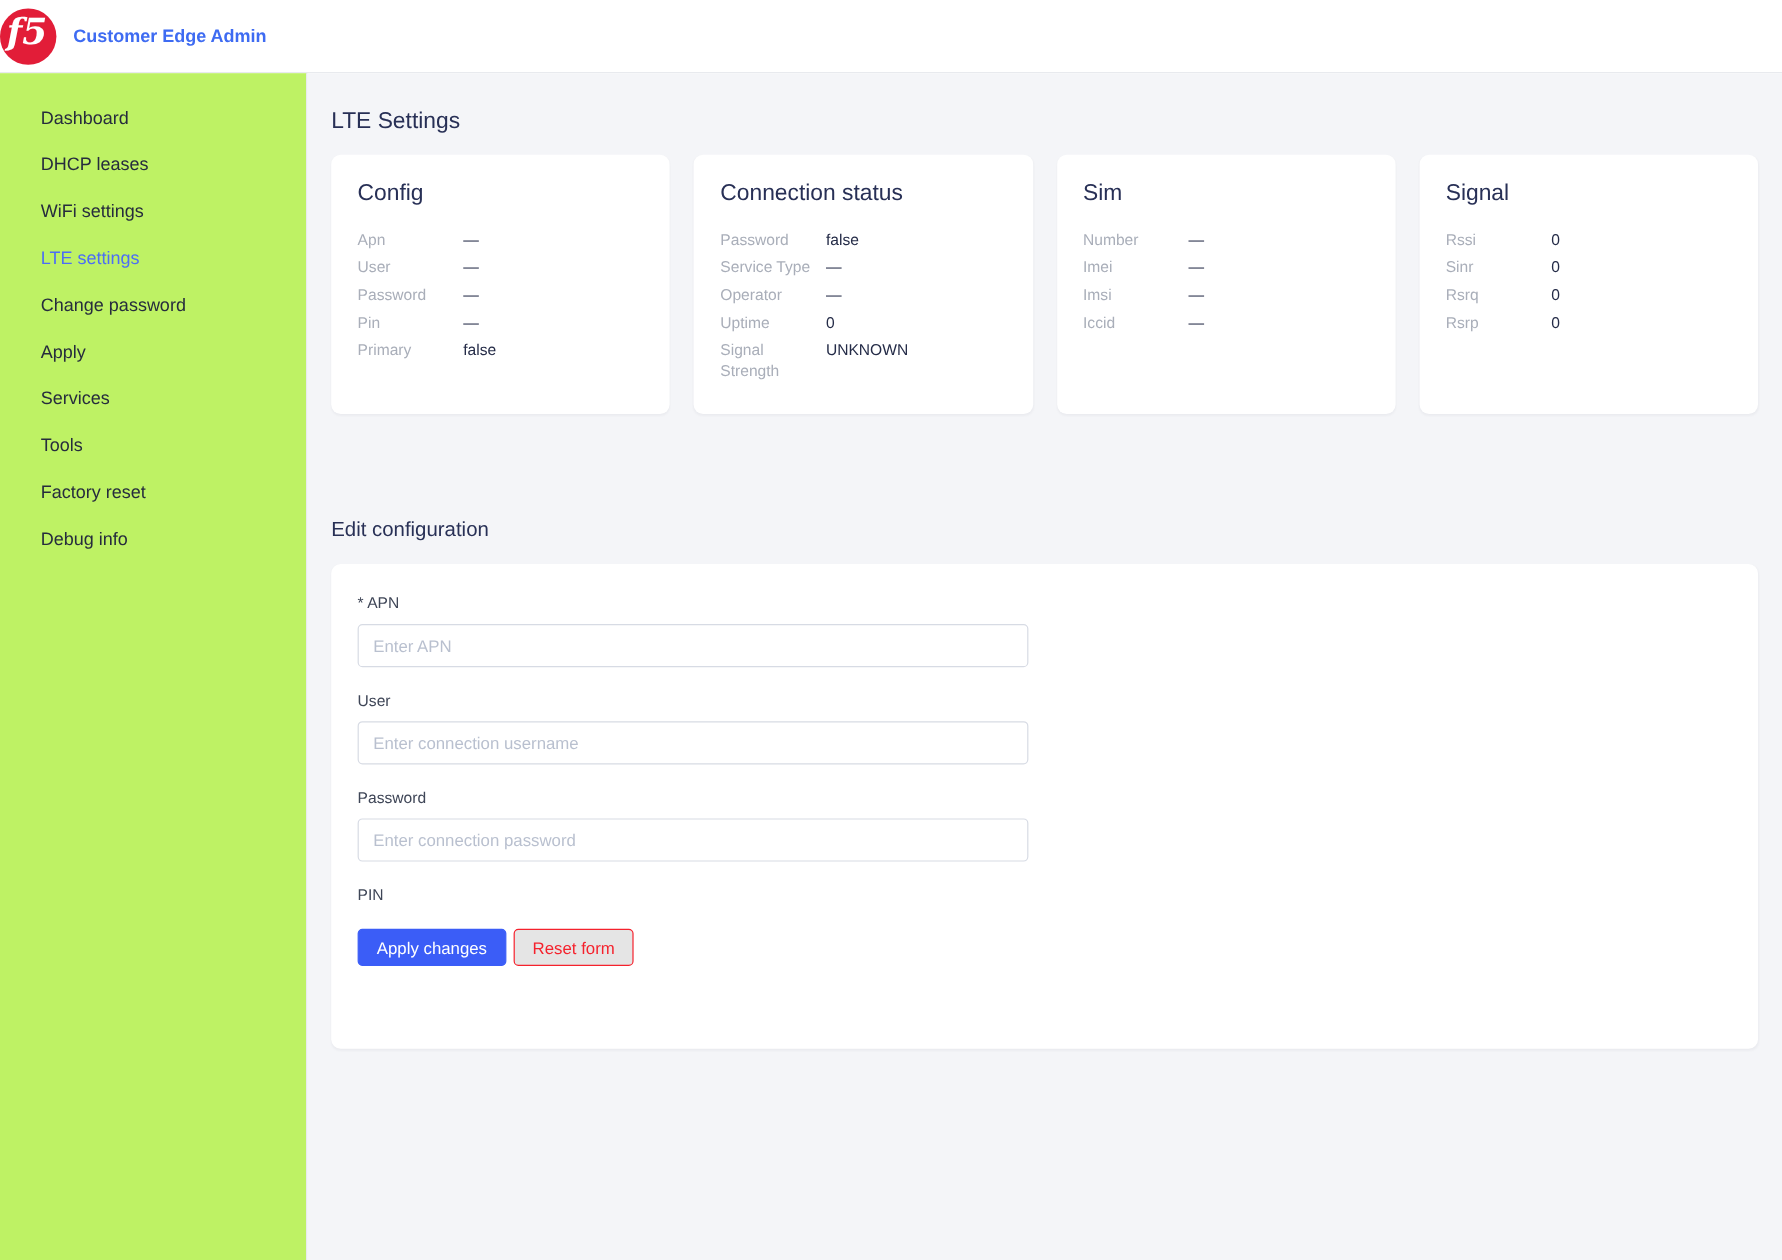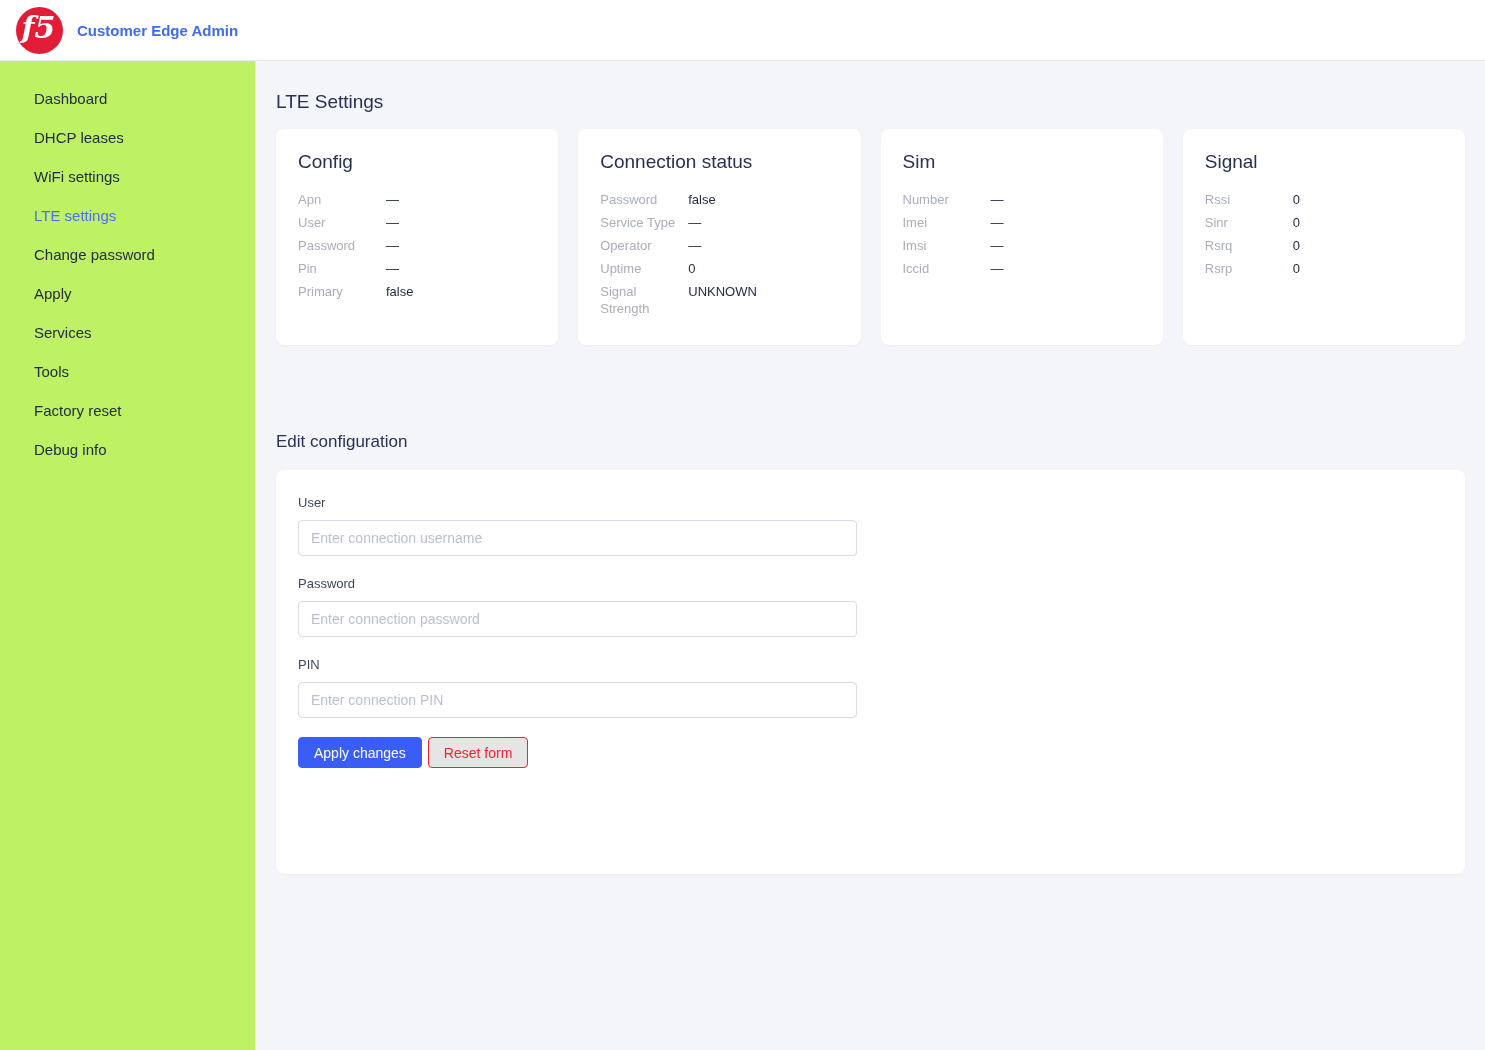--- a/index.html
+++ b/index.html
@@ -9,21 +9,20 @@
     background: #ffffff;
     color: #262c3d;
   }
   
   .app-header {
     height: 61px;
     background: #ffffff;
     border-bottom: 1px solid #e8eaee;
     display: flex;
     align-items: center;
-    padding-left: 16px;
   }
   .logo-ball {
     width: 47px; height: 47px;
     border-radius: 50%;
     background: #e21d38;
     display: flex; align-items: center; justify-content: center;
     flex: 0 0 auto;
   }
   .logo-ball span {
     font-family: "DejaVu Serif", serif;
@@ -282,30 +281,33 @@
 
       <div></div>
         <div></div>
     </div>
 
     <h2 class="section-title">Edit configuration</h2>
 
     <section class="card form-card">
       <form>
         <div class="form-field">
+          <label class="form-label">* APN</label>
+          <input class="form-input" type="text" placeholder="Enter APN" style="">
+        </div>
+        <div class="form-field">
           <label class="form-label">User</label>
           <input class="form-input" type="text" placeholder="Enter connection username" style="">
         </div>
         <div class="form-field">
           <label class="form-label">Password</label>
           <input class="form-input" type="text" placeholder="Enter connection password" style="">
         </div>
         <div class="form-field">
           <label class="form-label">PIN</label>
-          <input class="form-input" type="text" placeholder="Enter connection PIN" style="">
         </div>
         <div class="btn-row">
           <button class="btn btn-primary" type="button">Apply changes</button>
           <button class="btn btn-danger-outline" type="button">Reset form</button>
         </div>
       </form>
     </section>
   </main>
 </div>
 

